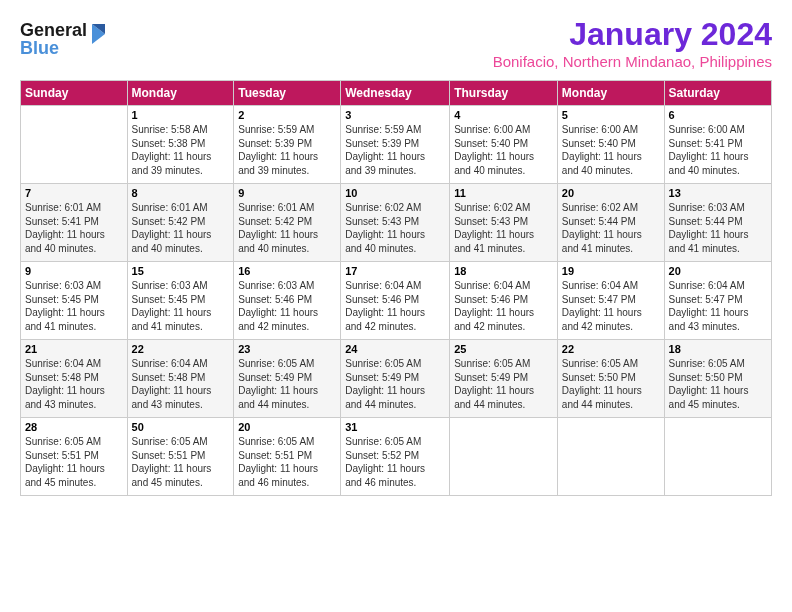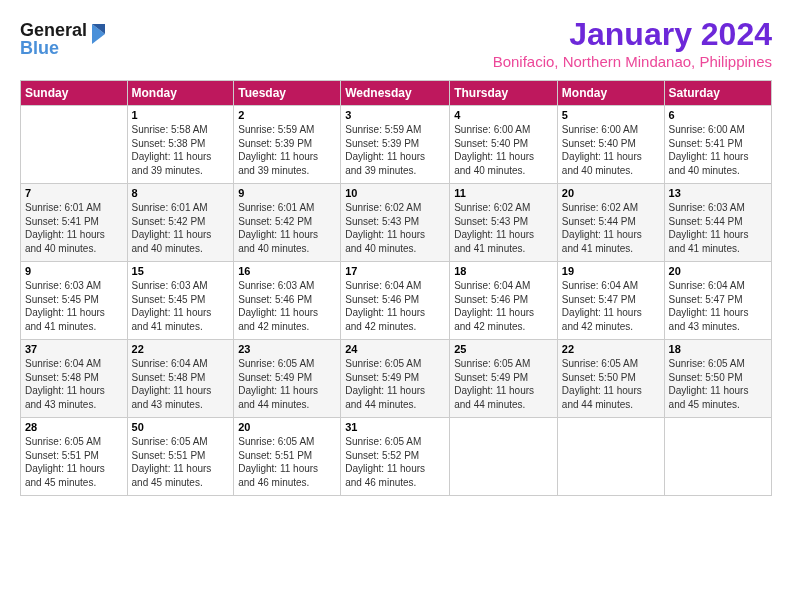--- a/index.html
+++ b/index.html
@@ -254,21 +254,21 @@
           <td>
             <span class="day-num">20</span>
             <div class="day-info" style="white-space: pre-line;">Sunrise: 6:04 AM
 Sunset: 5:47 PM
 Daylight: 11 hours
 and 43 minutes.</div>
           </td>
         </tr>
         <tr>
           <td>
-            <span class="day-num">37</span>
+            <span class="day-num">21</span>
             <div class="day-info" style="white-space: pre-line;">Sunrise: 6:04 AM
 Sunset: 5:48 PM
 Daylight: 11 hours
 and 43 minutes.</div>
           </td>
           <td>
             <span class="day-num">22</span>
             <div class="day-info" style="white-space: pre-line;">Sunrise: 6:04 AM
 Sunset: 5:48 PM
 Daylight: 11 hours

